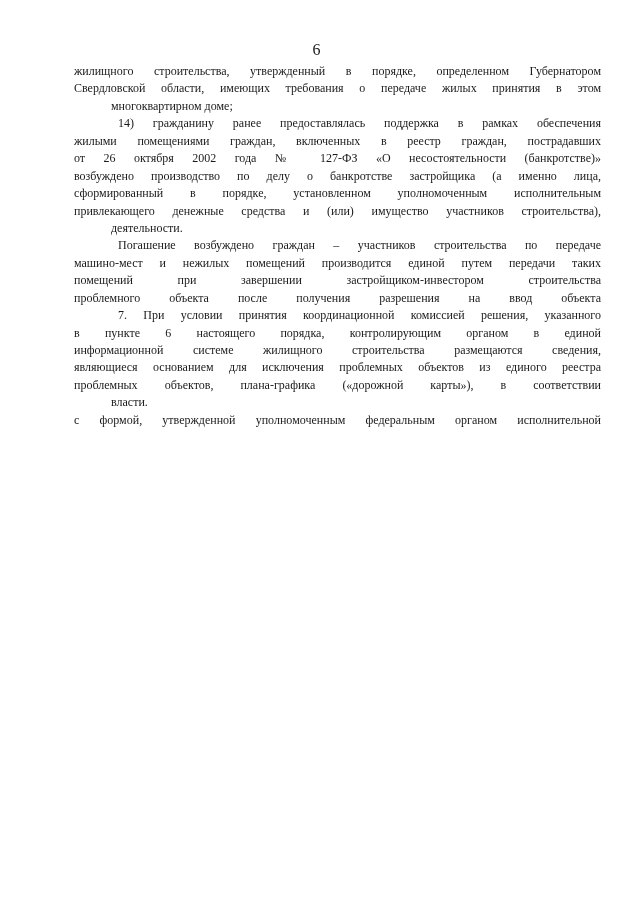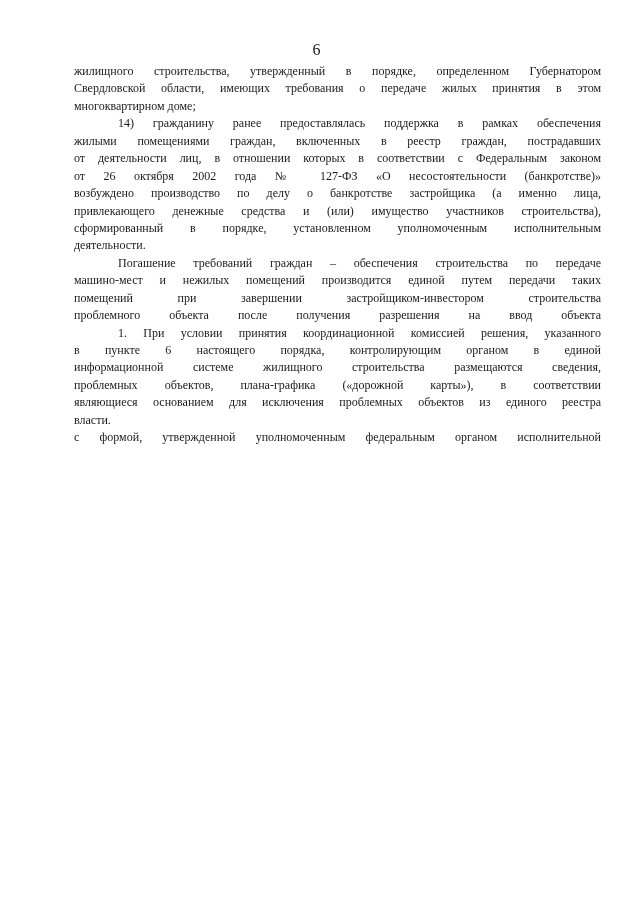--- a/index.html
+++ b/index.html
@@ -35,20 +35,21 @@
     .line {
       display: block;
       white-space: nowrap;
       text-align: justify;
       text-align-last: justify;
       height: 17.45px;
       overflow: visible;
     }
     .line.last {
       text-align-last: left;
+      margin-left: 37px;
     }
     .line.indent {
       padding-left: 44px;
     }
     .para { margin: 0; }
   </style>
 </head>
 <body>
 
 <div class="page-number">6</div>
@@ -57,38 +58,37 @@
 
   <div class="para">
     <span class="line">жилищного строительства, утвержденный в порядке, определенном Губернатором</span>
     <span class="line">Свердловской области, имеющих требования о передаче жилых принятия в этом</span>
     <span class="line last">многоквартирном доме;</span>
   </div>
 
   <div class="para">
     <span class="line indent">14) гражданину ранее предоставлялась поддержка в рамках обеспечения</span>
     <span class="line">жилыми помещениями граждан, включенных в реестр граждан, пострадавших</span>
-    <span class="line">от деятельности лиц, в отношении которых в соответствии с Федеральным законом</span>
     <span class="line">от 26 октября 2002 года № 127-ФЗ «О несостоятельности (банкротстве)»</span>
     <span class="line">возбуждено производство по делу о банкротстве застройщика (а именно лица,</span>
+    <span class="line">сформированный в порядке, установленном уполномоченным исполнительным</span>
     <span class="line">привлекающего денежные средства и (или) имущество участников строительства),</span>
-    <span class="line">сформированный в порядке, установленном уполномоченным исполнительным</span>
     <span class="line last">деятельности.</span>
   </div>
 
   <div class="para">
-    <span class="line indent">Погашение требований граждан – обеспечения строительства по передаче</span>
+    <span class="line indent">Погашение возбуждено граждан – участников строительства по передаче</span>
     <span class="line">машино-мест и нежилых помещений производится единой путем передачи таких</span>
     <span class="line">помещений при завершении застройщиком-инвестором строительства</span>
     <span class="line">проблемного объекта после получения разрешения на ввод объекта</span>
   </div>
 
   <div class="para">
-    <span class="line indent">1. При условии принятия координационной комиссией решения, указанного</span>
+    <span class="line indent">7. При условии принятия координационной комиссией решения, указанного</span>
     <span class="line">в пункте 6 настоящего порядка, контролирующим органом в единой</span>
     <span class="line">информационной системе жилищного строительства размещаются сведения,</span>
+    <span class="line">являющиеся основанием для исключения проблемных объектов из единого реестра</span>
     <span class="line">проблемных объектов, плана-графика («дорожной карты»), в соответствии</span>
-    <span class="line">являющиеся основанием для исключения проблемных объектов из единого реестра</span>
     <span class="line last">власти.</span>
     <span class="line">с формой, утвержденной уполномоченным федеральным органом исполнительной</span>
   </div>
 
 </div>
 
 </body></html>

